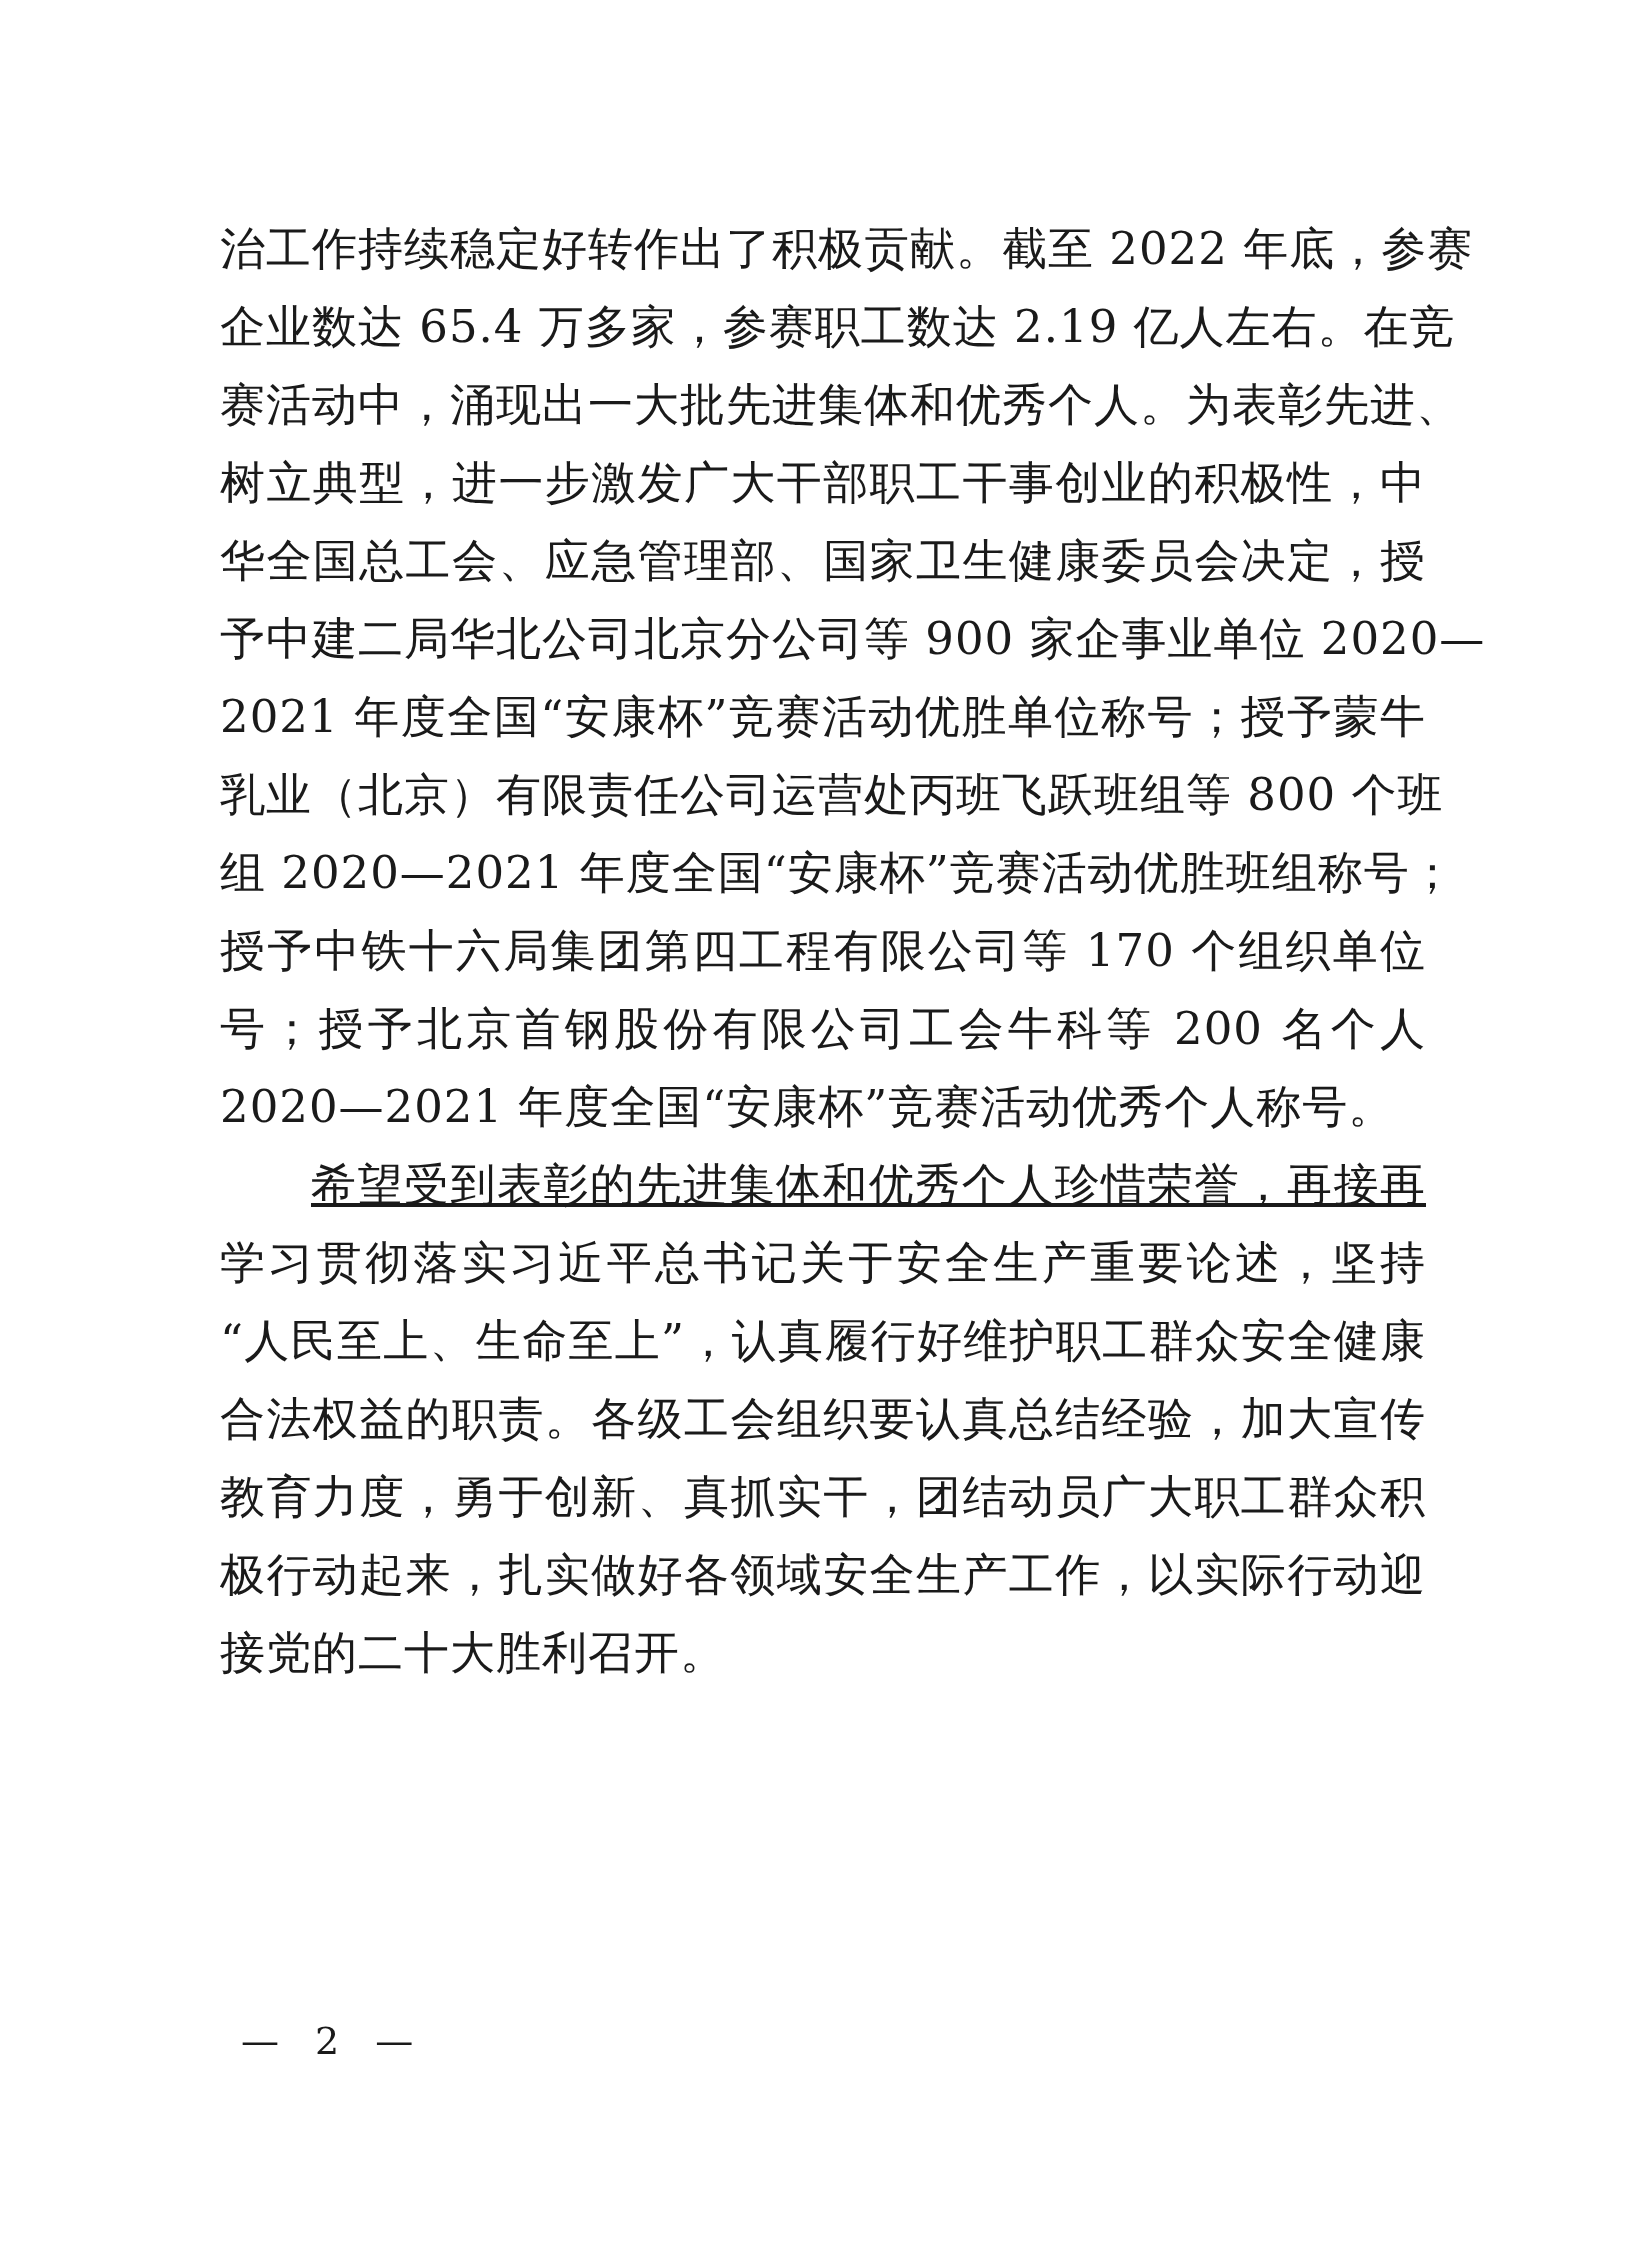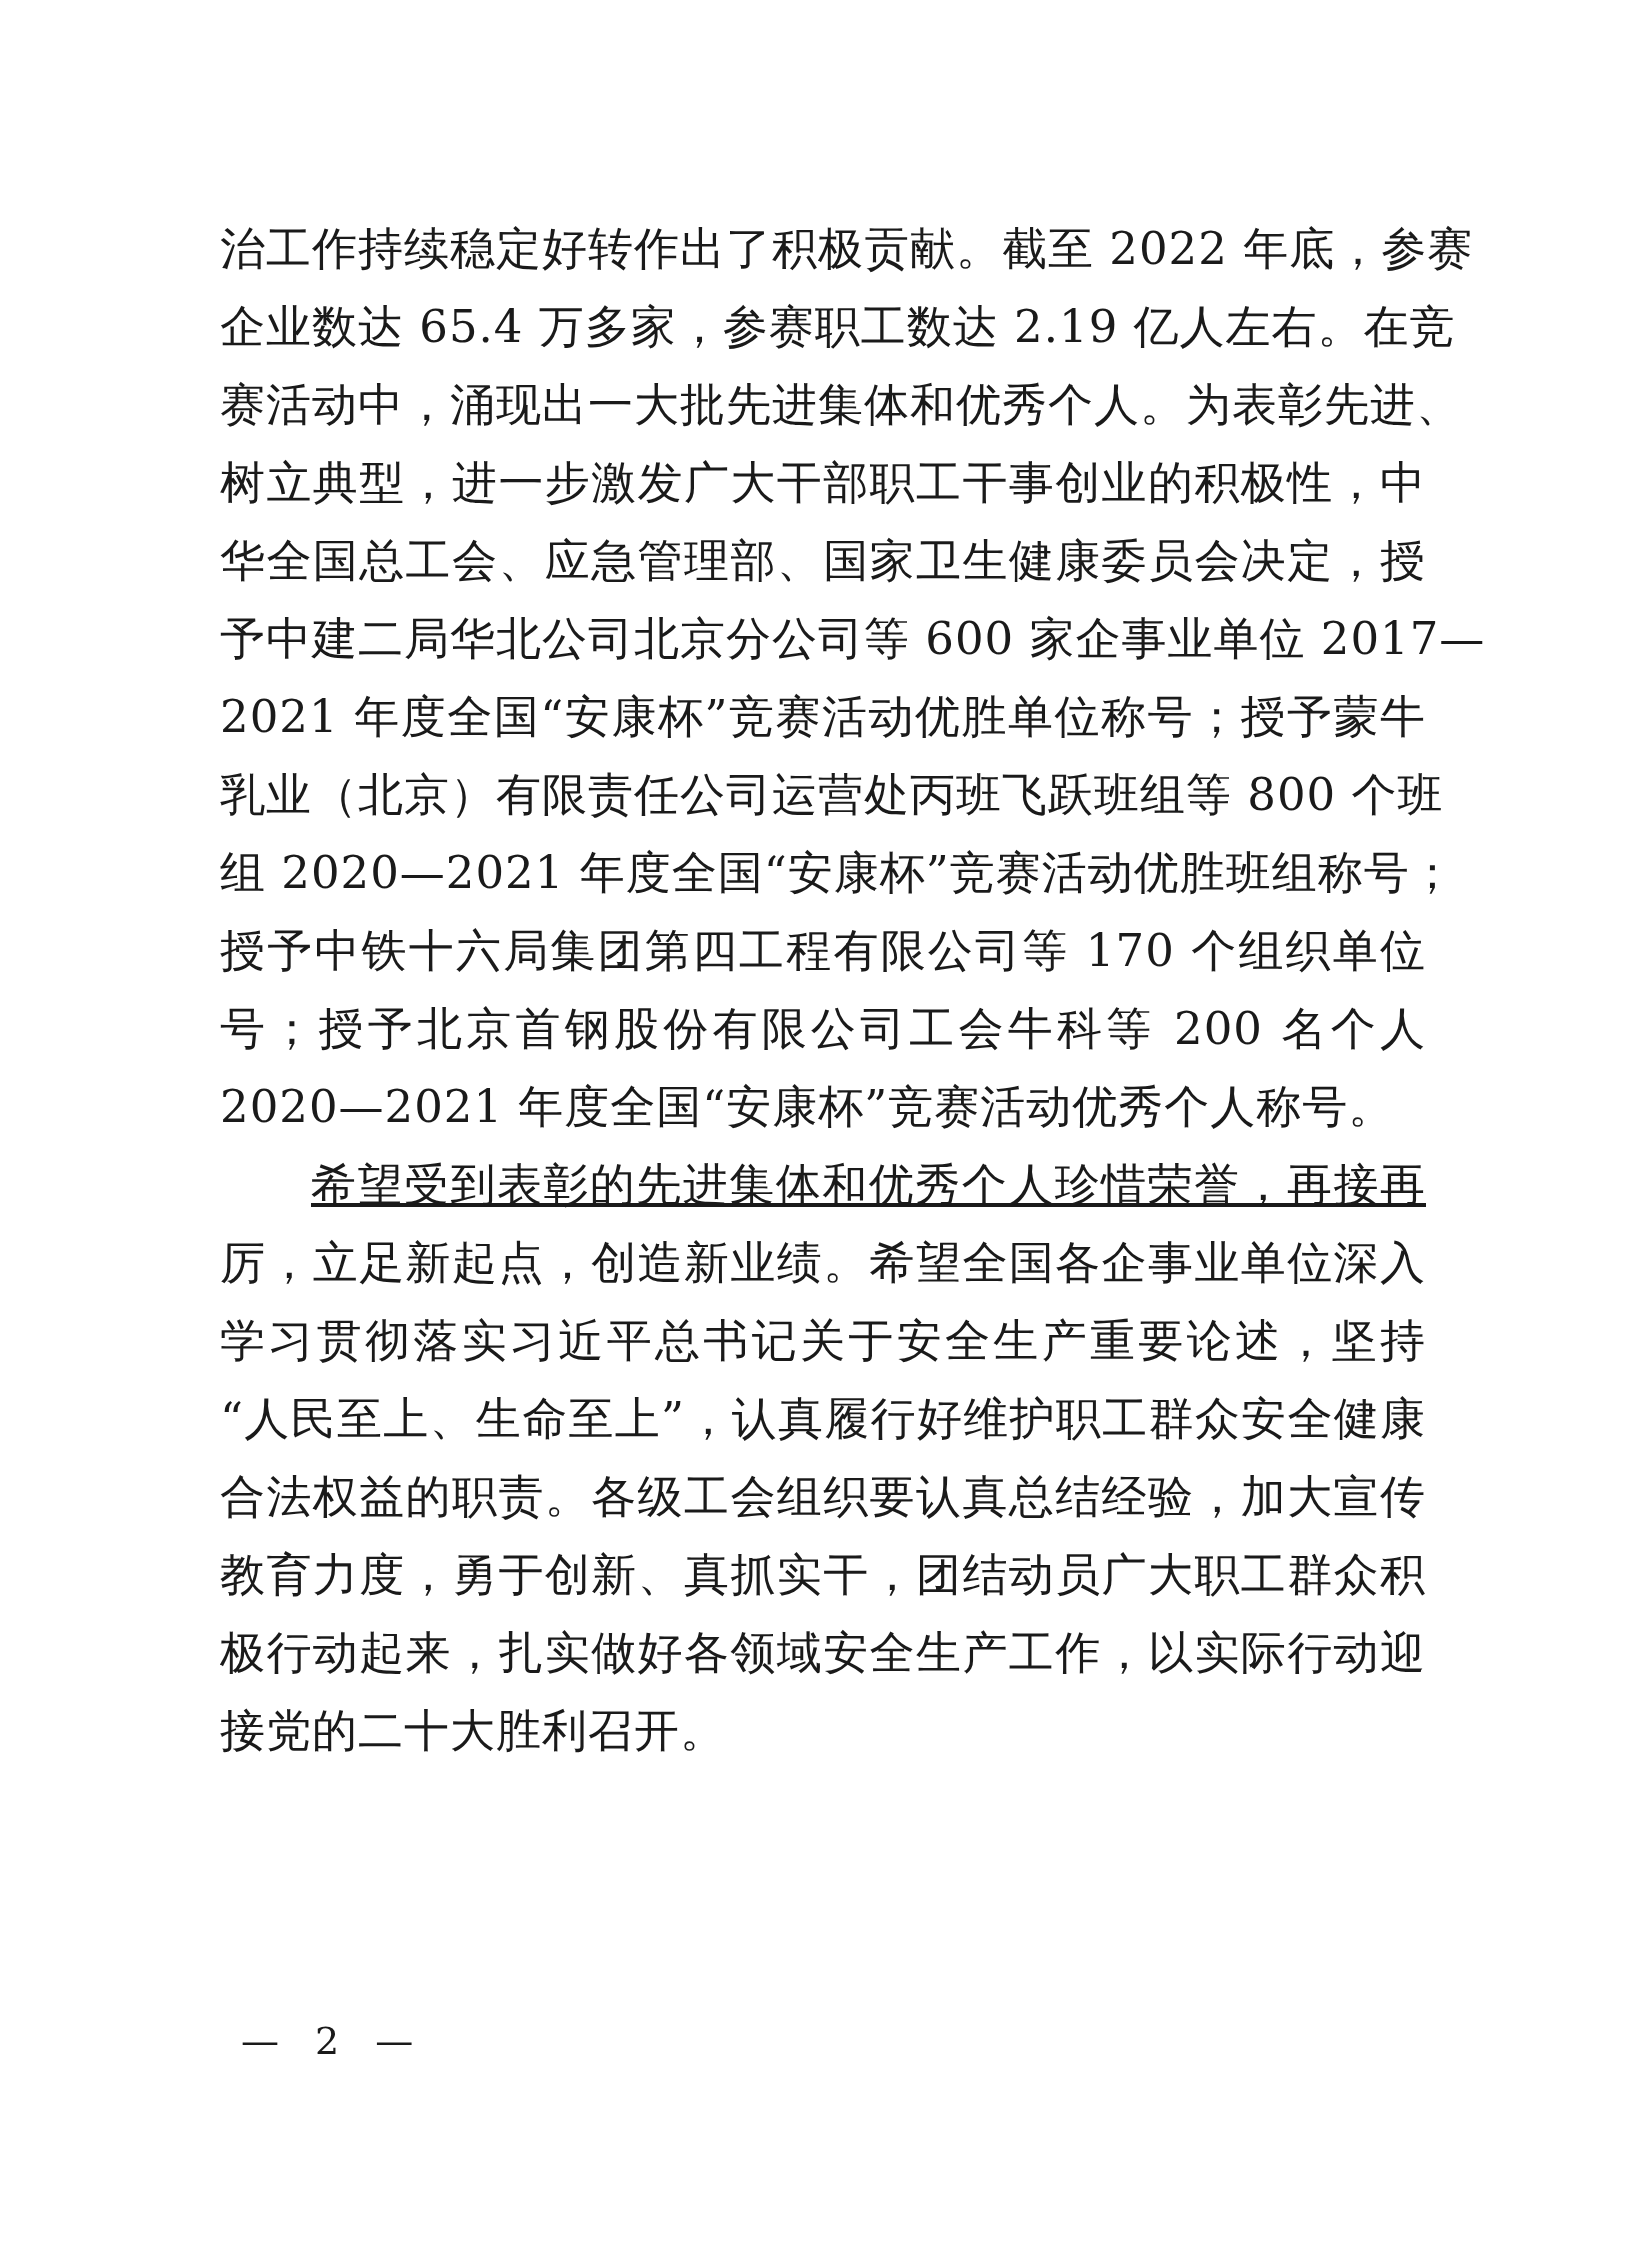--- a/index.html
+++ b/index.html
@@ -62,29 +62,28 @@
 <body>
 
 <div class="page">
 
   <div class="text-block">
     <div class="line">治工作持续稳定好转作出了积极贡献。截至 2022 年底，参赛</div>
     <div class="line">企业数达 65.4 万多家，参赛职工数达 2.19 亿人左右。在竞</div>
     <div class="line">赛活动中，涌现出一大批先进集体和优秀个人。为表彰先进、</div>
     <div class="line">树立典型，进一步激发广大干部职工干事创业的积极性，中</div>
     <div class="line">华全国总工会、应急管理部、国家卫生健康委员会决定，授</div>
-    <div class="line">予中建二局华北公司北京分公司等 600 家企事业单位 2017—</div>
+    <div class="line">予中建二局华北公司北京分公司等 900 家企事业单位 2020—</div>
     <div class="line">2021 年度全国“安康杯”竞赛活动优胜单位称号；授予蒙牛</div>
     <div class="line">乳业（北京）有限责任公司运营处丙班飞跃班组等 800 个班</div>
     <div class="line">组 2020—2021 年度全国“安康杯”竞赛活动优胜班组称号；</div>
     <div class="line">授予中铁十六局集团第四工程有限公司等 170 个组织单位</div>
     <div class="line">号；授予北京首钢股份有限公司工会牛科等 200 名个人</div>
     <div class="line para-end">2020—2021 年度全国“安康杯”竞赛活动优秀个人称号。</div>
     <div class="line indent">希望受到表彰的先进集体和优秀个人珍惜荣誉，再接再</div>
-    <div class="line">厉，立足新起点，创造新业绩。希望全国各企事业单位深入</div>
     <div class="line">学习贯彻落实习近平总书记关于安全生产重要论述，坚持</div>
     <div class="line">“人民至上、生命至上”，认真履行好维护职工群众安全健康</div>
     <div class="line">合法权益的职责。各级工会组织要认真总结经验，加大宣传</div>
     <div class="line">教育力度，勇于创新、真抓实干，团结动员广大职工群众积</div>
     <div class="line">极行动起来，扎实做好各领域安全生产工作，以实际行动迎</div>
     <div class="line para-end">接党的二十大胜利召开。</div>
   </div>
 
   <div class="footer">— 2 —</div>
 

